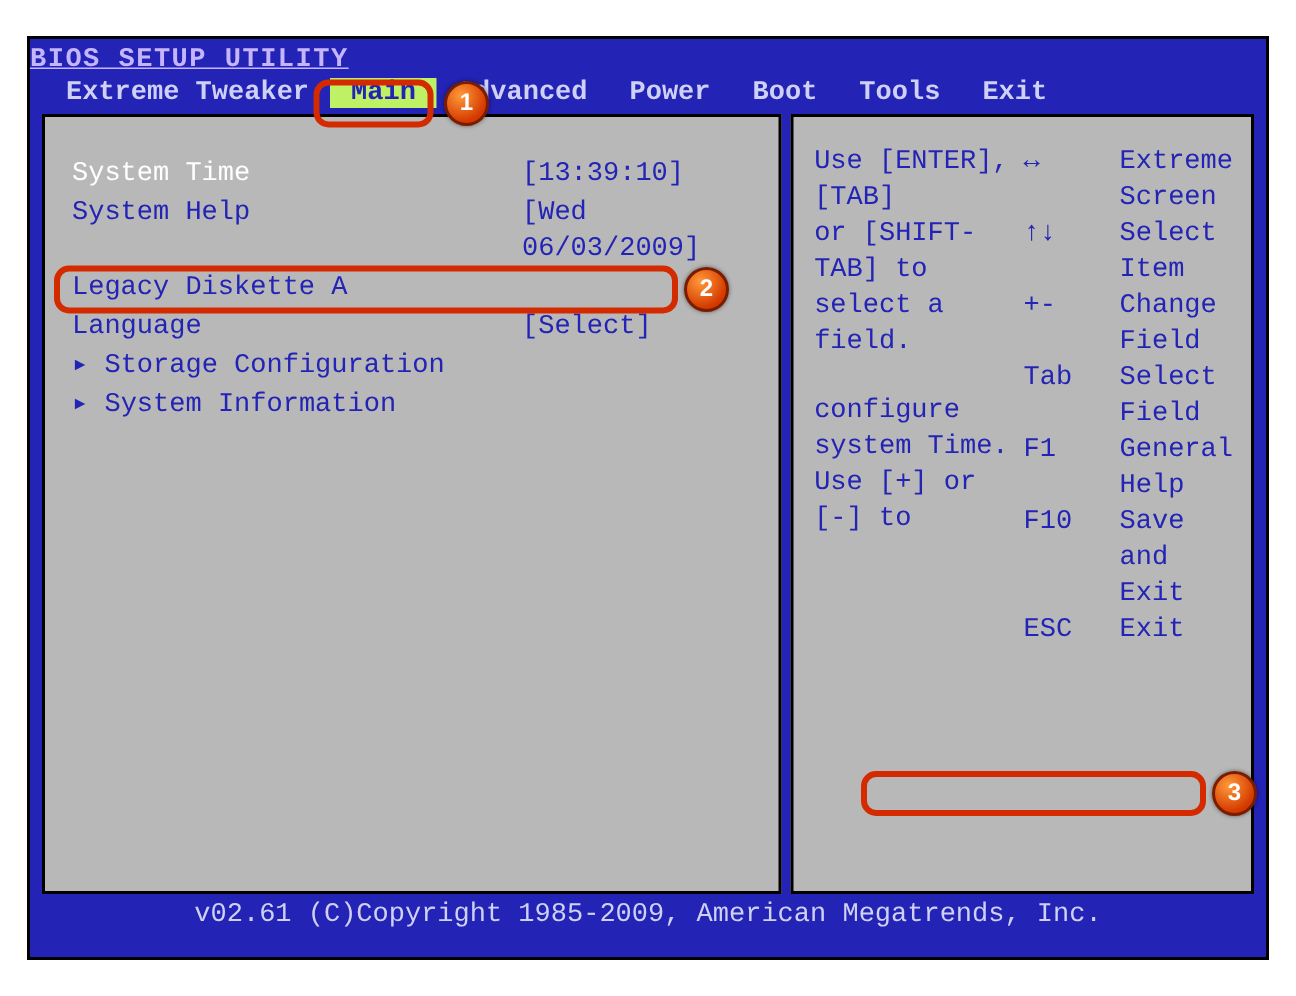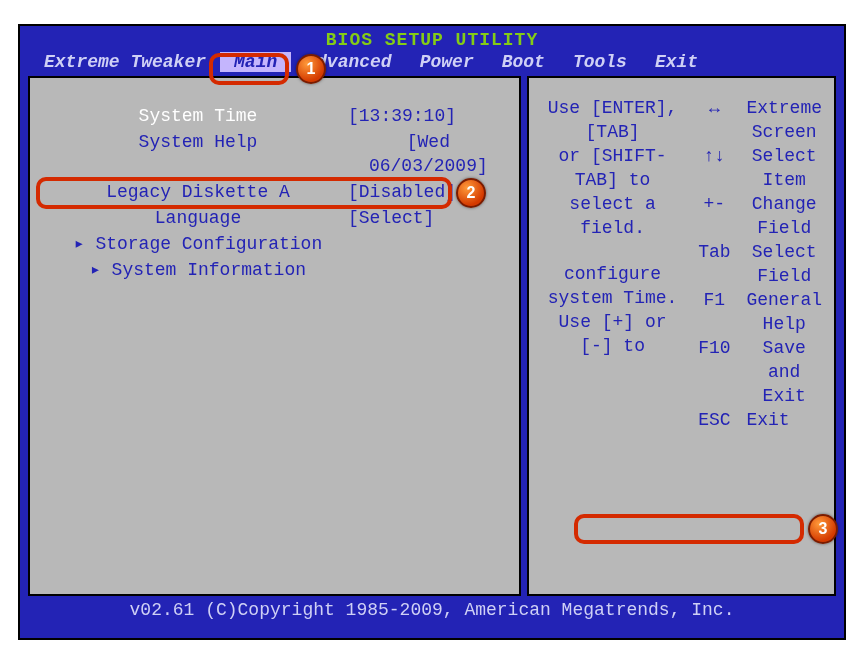--- a/index.html
+++ b/index.html
@@ -14,47 +14,45 @@
   .bios-frame {
     position: absolute;
     left: 18px;
     top: 24px;
     width: 828px;
     height: 616px;
     background: #2323b5;
     border: 2px solid #000;
   }
   .title-bar {
-    text-align: center;
-    color: #84cc16;
+    color: #c4b5fd;
     font-weight: bold;
     padding: 4px 0 0 0;
     letter-spacing: 1px;
+    text-decoration: underline;
   }
   .menu-bar {
     display: flex;
     padding: 2px 10px 4px 10px;
     color: #cfd0f5;
     font-weight: bold;
   }
   .menu-item {
     padding: 0 14px;
     white-space: nowrap;
-    font-style: italic;
   }
   .menu-item.active {
-    background: #c4b5fd;
+    background: #bef264;
     color: #2323b5;
   }
   .panels {
     display: flex;
     padding: 0 8px;
     gap: 6px;
     height: 520px;
-    text-align: center;
   }
   .panel-left {
     flex: 1.65;
     background: #b8b8b8;
     border: 2px solid #000;
     padding: 26px 10px 10px 18px;
     color: #2323b5;
   }
   .panel-right {
     flex: 1;
@@ -131,21 +129,20 @@
       <div class="row sel">
         <span class="label">System Time</span>
         <span class="value">[13:39:10]</span>
       </div>
       <div class="row">
         <span class="label">System Help</span>
         <span class="value">[Wed 06/03/2009]</span>
       </div>
       <div class="row">
         <span class="label">Legacy Diskette A</span>
-        <span class="value">[Disabled]</span>
       </div>
       <div class="row">
         <span class="label">Language</span>
         <span class="value">[Select]</span>
       </div>
 
       <div class="submenu">
         <div class="row">
           <span class="label">Storage Configuration</span>
         </div>

